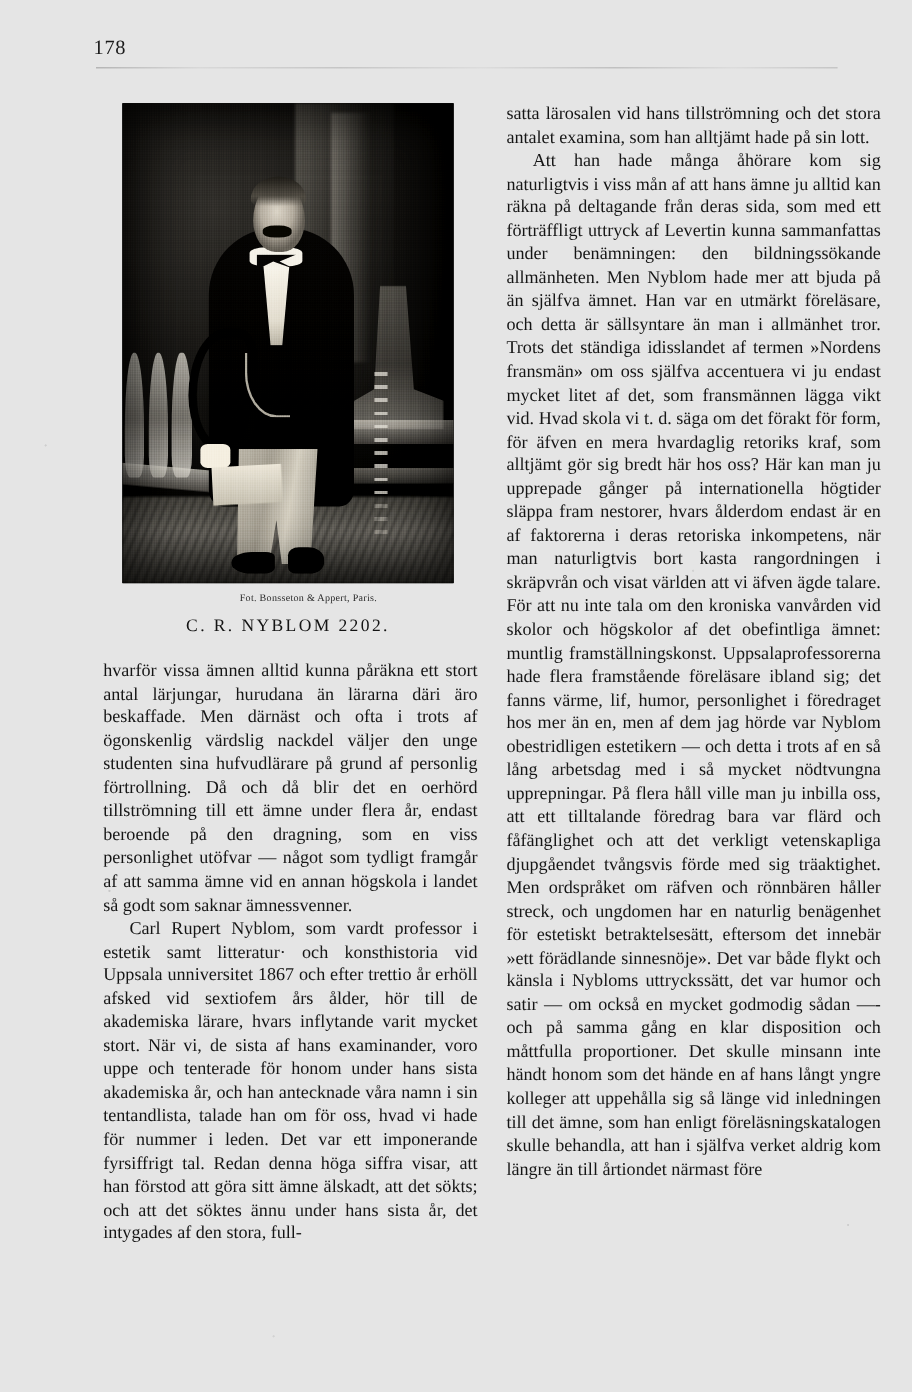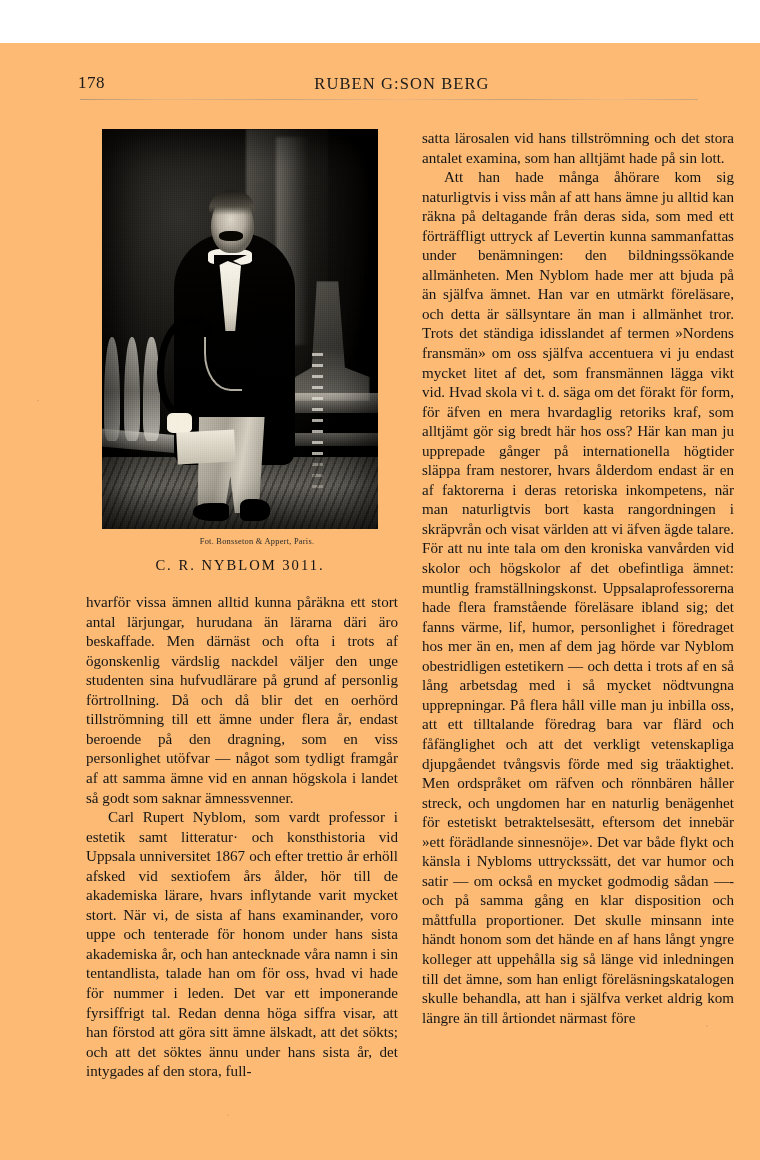--- a/index.html
+++ b/index.html
@@ -12,22 +12,21 @@
     height: 1160px;
     font-family: "Liberation Serif", "DejaVu Serif", serif;
     color: #111111;
     position: relative;
     overflow: hidden;
   }
 
   .page {
     position: absolute;
     inset: 0;
-    background: #fdba74;
-    margin-top: 43px;
+    background: #e5e5e5;
   }
 
   
   .running-head {
     position: absolute;
     top: 30px;
     left: 78px;
     width: 620px;
     height: 26px;
   }
@@ -311,21 +310,20 @@
       radial-gradient(circle at 5%  32%, rgba(90,90,90,.30) 0.6px, transparent 1.2px);
   }
 </style>
 </head>
 <body>
 
 <div class="page">
 
   <div class="running-head">
     <div class="folio">178</div>
-    <div class="head-title">RUBEN G:SON BERG</div>
     <div class="head-rule"></div>
   </div>
 
   <div class="col col-left">
 
     <div class="figure">
       <div class="photo">
         <div class="ph-layer ph-backdrop"></div>
         <div class="ph-layer ph-drape"></div>
         <div class="ph-layer ph-drape2"></div>
@@ -350,21 +348,21 @@
         <div class="ph-layer ph-cuff"></div>
         <div class="ph-layer ph-paper"></div>
         <div class="ph-layer ph-collar"></div>
         <div class="ph-layer ph-bow"></div>
         <div class="ph-layer ph-head"></div>
         <div class="ph-layer ph-hair"></div>
         <div class="ph-layer ph-mous"></div>
         <div class="photo-vignette"></div>
       </div>
       <div class="fig-credit">Fot. Bonsseton &amp; Appert, Paris.</div>
-      <div class="fig-caption">C. R. NYBLOM 3011.</div>
+      <div class="fig-caption">C. R. NYBLOM 2202.</div>
       <div class="fig-gap"></div>
     </div>
 
     <p>hvarför vissa ämnen alltid kunna påräkna ett stort antal lärjungar, hurudana än lärarna däri äro beskaffade.  Men därnäst och ofta i trots af ögonskenlig värdslig nackdel väljer den unge studenten sina hufvudlärare på grund af personlig förtrollning. Då och då blir det en oerhörd tillströmning till ett ämne under flera år, endast beroende på den dragning, som en viss personlighet utöfvar — något som tydligt framgår af att samma ämne vid en annan högskola i landet så godt som saknar ämnessvenner.</p>
     <p class="indent">Carl Rupert Nyblom, som vardt professor i estetik samt litteratur· och konsthistoria vid Uppsala unniversitet 1867 och efter trettio år erhöll afsked vid sextiofem års ålder, hör till de akademiska lärare, hvars inflytande varit mycket stort.  När vi, de sista af hans examinander, voro uppe och tenterade för honom under hans sista akademiska år, och han antecknade våra namn i sin tentandlista, talade han om för oss, hvad vi hade för nummer i leden. Det var ett imponerande fyrsiffrigt tal. Redan denna höga siffra visar, att han förstod att göra sitt ämne älskadt, att det sökts; och att det söktes ännu under hans sista år, det intygades af den stora, full-</p>
   </div>
 
   <div class="col col-right">
     <p>satta lärosalen vid hans tillströmning och det stora antalet examina, som han alltjämt hade på sin lott.</p>
     <p class="indent"><span>Att han hade många åhörare kom sig naturligtvis i viss mån af att hans ämne ju alltid kan räkna på deltagande från deras sida, som med ett förträffligt uttryck af Levertin kunna sammanfattas under benämningen: den bildningssökande allmänheten. Men Nyblom hade mer att bjuda på än själfva ämnet.  Han var en utmärkt föreläsare, och detta är sällsyntare än man i allmänhet tror.  Trots det ständiga idisslandet af termen »Nordens fransmän» om oss själfva accentuera vi ju endast mycket litet af det, som fransmännen lägga vikt vid.  Hvad skola vi t. d. säga om det förakt för form, för äfven en mera hvardaglig retoriks kraf, som alltjämt gör sig bredt här hos oss?  Här kan man ju upprepade gånger på internationella högtider släppa fram nestorer, hvars ålderdom endast är en af faktorerna i deras retoriska inkompetens, när man naturligtvis bort kasta rangordningen i skräpvrån och visat världen att vi äfven ägde talare.  För att nu inte tala om den kroniska vanvården vid skolor och högskolor af det obefintliga ämnet: muntlig framställningskonst.  Uppsalaprofessorerna hade flera framstående föreläsare ibland sig; det fanns värme, lif, humor, personlighet i föredraget hos mer än en, men af dem jag hörde var Nyblom obestridligen </span><span class="ital">estetikern</span><span> — och detta i trots af en så lång arbetsdag med i så mycket nödtvungna upprepningar.  På flera håll ville man ju inbilla oss, att ett tilltalande föredrag bara var flärd och fåfänglighet och att det verkligt vetenskapliga djupgåendet tvångsvis förde med sig träaktighet.  Men ordspråket om räfven och rönnbären håller streck, och ungdomen har en naturlig benägenhet för estetiskt betraktelsesätt, eftersom det innebär »ett förädlande sinnesnöje».  Det var både flykt och känsla i Nybloms uttryckssätt, det var humor och satir — om också en mycket godmodig sådan —- och på samma gång en klar disposition och måttfulla proportioner.  Det skulle minsann inte händt honom som det hände en af hans långt yngre kolleger att uppehålla sig så länge vid inledningen till det ämne, som han enligt föreläsningskatalogen skulle behandla, att han i själfva verket aldrig kom längre än till årtiondet närmast före</span></p>

